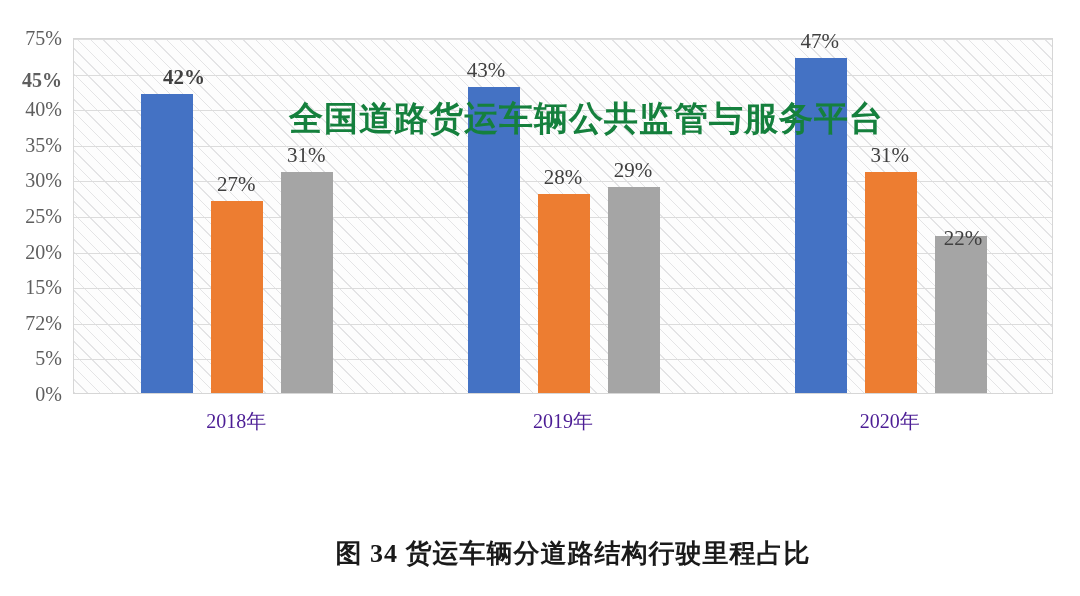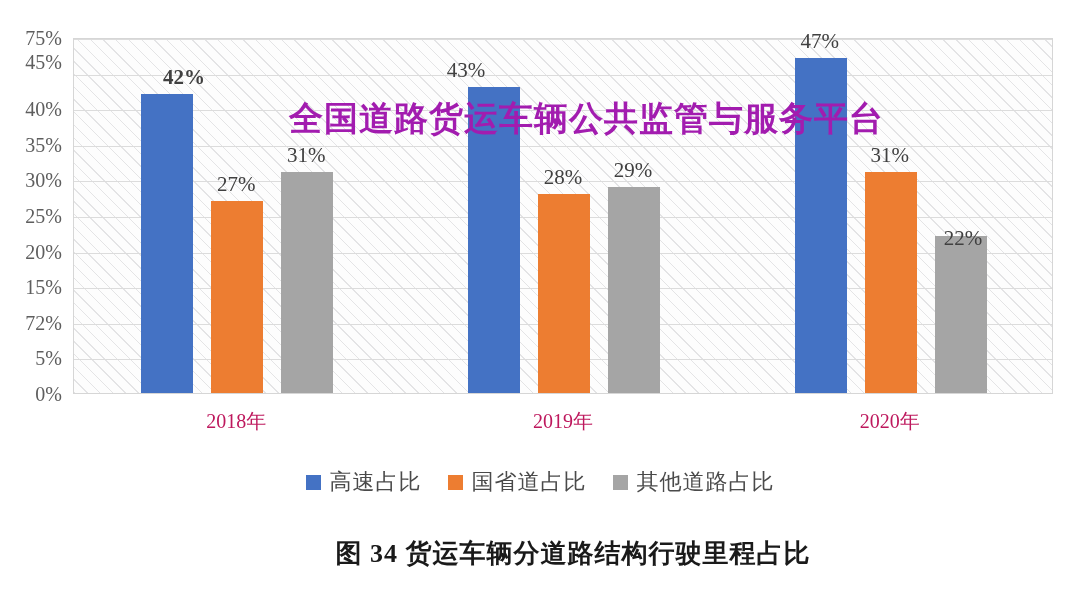--- a/index.html
+++ b/index.html
@@ -88,34 +88,34 @@
     white-space: nowrap;
   }
 
   
   .xlabel {
     position: absolute;
     top: 409px;
     text-align: center;
     font-size: 20px;
     line-height: 24px;
-    color: #be185d;
+    color: #4c1d95;
     white-space: nowrap;
   }
 
   
   .watermark {
     position: absolute;
     left: 289px;
     top: 98px;
     font-family: "DejaVu Sans", "Liberation Sans", sans-serif;
     font-size: 34px;
     font-weight: bold;
     line-height: 40px;
-    color: #a21caf;
+    color: #15803d;
     letter-spacing: 1px;
     white-space: nowrap;
     pointer-events: none;
   }
 
   
   .legend {
     position: absolute;
     left: 0;
     top: 470px;
@@ -164,21 +164,21 @@
 </style>
 </head>
 <body>
 
 <div id="figure">
 
   <div class="chart-area">
 
     <div id="yticks">
         <div class="ytick" style="top: 28px;">75%</div>
-        <div class="ytick" style="top: 52px;">45%</div>
+        <div class="ytick" style="top: 70px; font-weight: bold;">45%</div>
         <div class="ytick" style="top: 99.2px;">40%</div>
         <div class="ytick" style="top: 134.8px;">35%</div>
         <div class="ytick" style="top: 170.4px;">30%</div>
         <div class="ytick" style="top: 206px;">25%</div>
         <div class="ytick" style="top: 241.6px;">20%</div>
         <div class="ytick" style="top: 277.2px;">15%</div>
         <div class="ytick" style="top: 312.8px;">72%</div>
         <div class="ytick" style="top: 348.4px;">5%</div>
         <div class="ytick" style="top: 384px;">0%</div>
       </div>
@@ -206,47 +206,33 @@
           <div class="bar s0" style="left: 720.667px; width: 52px; height: 334.64px;"></div>
           <div class="bar s1" style="left: 790.667px; width: 52px; height: 220.72px;"></div>
           <div class="bar s2" style="left: 860.667px; width: 52px; height: 156.64px;"></div>
         </div>
     </div>
 
     <div id="datalabels">
         <div class="datalabel" style="left: 144px; width: 80px; top: 66.96px; font-weight: bold;">42%</div>
         <div class="datalabel" style="left: 196.333px; width: 80px; top: 173.76px;">27%</div>
         <div class="datalabel" style="left: 266.333px; width: 80px; top: 145.28px;">31%</div>
-        <div class="datalabel" style="left: 426px; width: 80px; top: 59.84px;">43%</div>
+        <div class="datalabel" style="left: 446px; width: 80px; top: 59.84px;">43%</div>
         <div class="datalabel" style="left: 523px; width: 80px; top: 166.64px;">28%</div>
         <div class="datalabel" style="left: 593px; width: 80px; top: 159.52px;">29%</div>
         <div class="datalabel" style="left: 779.667px; width: 80px; top: 31.36px;">47%</div>
         <div class="datalabel" style="left: 849.667px; width: 80px; top: 145.28px;">31%</div>
         <div class="datalabel" style="left: 923px; width: 80px; top: 209.36px; margin-top: 19px;">22%</div>
       </div>
 
     <div id="xlabels">
         <div class="xlabel" style="left: 156.333px; width: 160px;">2018年</div>
         <div class="xlabel" style="left: 483px; width: 160px;">2019年</div>
         <div class="xlabel" style="left: 809.667px; width: 160px; font-family: Liberation Serif, serif;">2020年</div>
       </div>
 
     <div class="watermark">全国道路货运车辆公共监管与服务平台</div>
   </div>
 
-  <div class="legend" id="legend">
-      <div class="legend-item">
-        <span class="legend-swatch s0"></span>
-        <span class="legend-label">高速占比</span>
-      </div>
-      <div class="legend-item">
-        <span class="legend-swatch s1"></span>
-        <span class="legend-label">国省道占比</span>
-      </div>
-      <div class="legend-item">
-        <span class="legend-swatch s2"></span>
-        <span class="legend-label">其他道路占比</span>
-      </div>
-    </div>
 
   <div class="caption">图 34 货运车辆分道路结构行驶里程占比</div>
 
 </div>
 
 </body></html>

